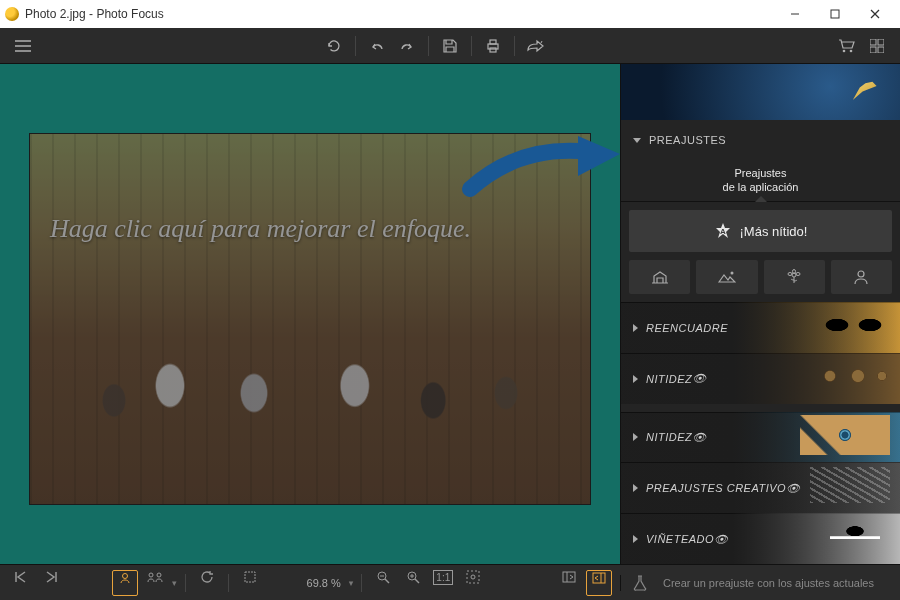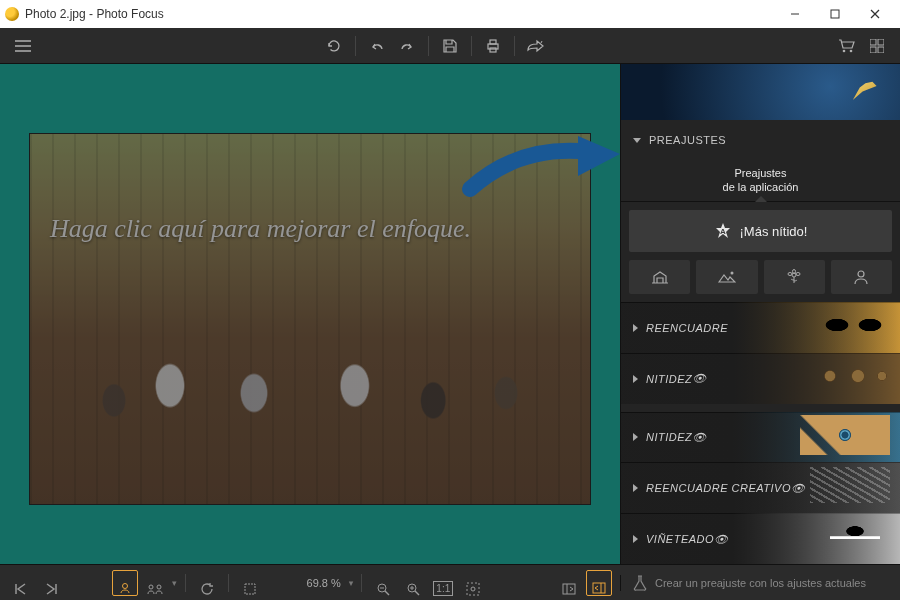--- a/index.html
+++ b/index.html
@@ -39,22 +39,22 @@
   .preset-main { background: #3a3a3a; margin: 8px; border-radius: 2px; height: 42px; display: flex; align-items: center; justify-content: center; color: #eee; font-size: 13px; cursor: pointer; gap: 8px; }
   .preset-cats { display: flex; padding: 0 8px 8px; gap: 6px; }
   .preset-cat { flex: 1; height: 34px; background: #333; display: flex; align-items: center; justify-content: center; color: #aaa; cursor: pointer; border-radius: 2px; }
   .collapsed-sections { flex: 1; display: flex; flex-direction: column; font-style: italic; }
   .csec { flex: 1; min-height: 40px; display: flex; align-items: center; padding: 0 12px; color: #d0d0d0; font-size: 11px; letter-spacing: 0.5px; cursor: pointer; background-size: cover; background-position: center; position: relative; border-top: 1px solid rgba(0,0,0,0.4); }
   .csec::before{content:"";position:absolute;inset:0;background:linear-gradient(90deg, rgba(30,30,30,0.92) 0%, rgba(30,30,30,0.75) 40%, rgba(30,30,30,0.1) 100%);}
   .csec > * { position: relative; }
   .csec .tri { width:0;height:0;border-top:4px solid transparent;border-bottom:4px solid transparent;border-left:5px solid #aaa;margin-right:8px; }
   .statusbar { height: 36px; background: #2b2b2b; display: flex; align-items: center; border-top: 1px solid #111; }
   .statusbar .left { flex: 1; display: flex; align-items: center; padding: 0 8px; gap: 4px; }
-  .statusbar .right { width: 280px; border-left: 1px solid #111; display: flex; align-items: center; padding: 0 12px; color: #888; font-size: 11px; gap: 8px; cursor: pointer; }
-  .sbtn { width: 26px; height: 26px; display: flex; align-items: flex-end; justify-content: center; color: #999; cursor: pointer; border-radius: 2px; }
+  .statusbar .right { width: 280px; border-left: 1px solid #111; display: flex; align-items: center; padding: 0 12px; color: #888; font-size: 11px; gap: 16px; cursor: pointer; }
+  .sbtn { width: 26px; height: 26px; display: flex; align-items: flex-start; justify-content: center; color: #999; cursor: pointer; border-radius: 2px; }
   .sbtn.active { color: #e8a33c; border: 1px solid #e8a33c; }
   .ssep { width:1px; height:18px; background:#444; margin:0 4px; }
   .zoom-label { color:#aaa; font-size:11px; padding:0 4px;margin-left:36px; }
   svg { display:block; }
   .bg-reenc{background:linear-gradient(90deg,#1a1a1a 40%, #d8a03a 100%);}
   .bg-ajust{background:linear-gradient(90deg,#1a1a1a 40%, #7a5a2e 100%);}
   .bg-nitid{background:linear-gradient(90deg,#1a1a1a 40%, #3a7a9a 100%);margin-top:8px;}
   .bg-desen{background:linear-gradient(90deg,#1a1a1a 40%, #555 100%);}
   .bg-vinet{background:linear-gradient(90deg,#1a1a1a 40%, #c8c8c8 100%);text-align:right;}
   .bg-reenc::after{content:"";position:absolute;right:15px;top:8px;width:60px;height:28px;background:radial-gradient(ellipse 18px 10px at 20% 50%,#000 60%,transparent 65%),radial-gradient(ellipse 18px 10px at 75% 50%,#000 60%,transparent 65%);}
@@ -225,21 +225,21 @@
         <span>NITIDEZ</span>
         <span class="eye">👁</span>
       </div>
       <div class="csec bg-nitid">
         <span class="tri"></span>
         <span>NITIDEZ</span>
         <span class="eye">👁</span>
       </div>
       <div class="csec bg-desen">
         <span class="tri"></span>
-        <span>REENCUADRE CREATIVO</span>
+        <span>PREAJUSTES CREATIVO</span>
         <span class="eye">👁</span>
       </div>
       <div class="csec bg-vinet">
         <span class="tri"></span>
         <span>VIÑETEADO</span>
         <span class="eye">👁</span>
       </div>
     </div>
   </div>
 </div>

